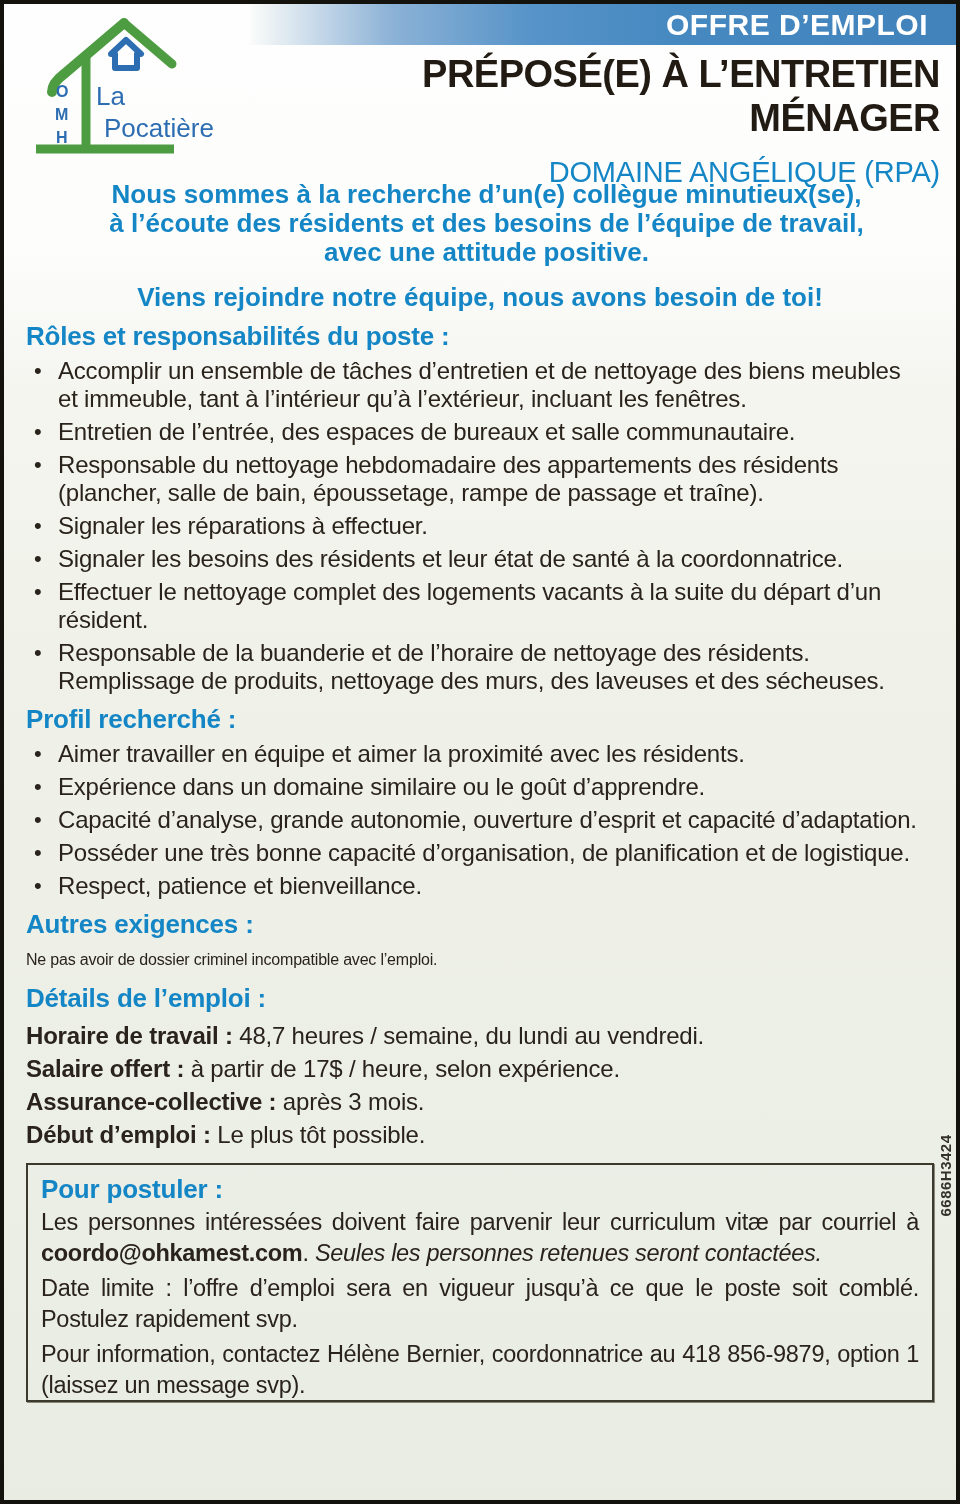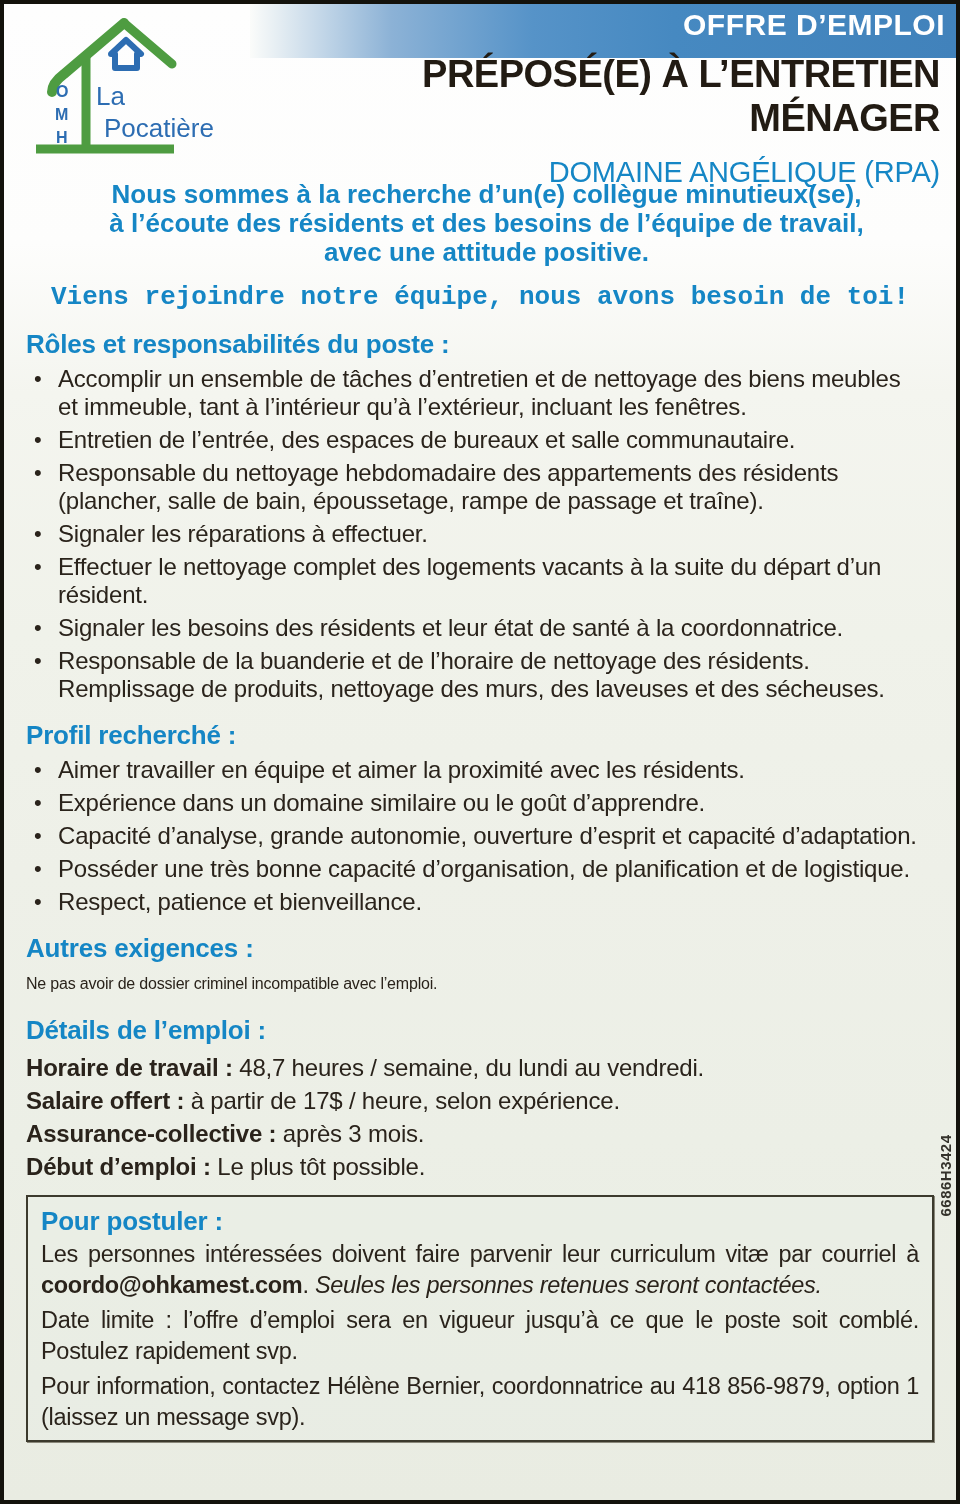--- a/index.html
+++ b/index.html
@@ -14,64 +14,64 @@
     font-family: "Liberation Sans", "DejaVu Sans", sans-serif;
     color: #2a231b;
     background: linear-gradient(180deg,
       #fefefe 0%, #fdfdfc 16%, #f4f5ef 26%, #f0f2ea 42%,
       #eef0e8 58%, #ecefe6 76%, #e9ece2 100%);
   }
 
   
   .header { position: relative; height: 166px; }
   .banner {
-    position: absolute; top: 0; left: 246px; right: 0; height: 54px;
+    position: absolute; top: 0; left: 246px; right: 0; height: 41px;
     background: linear-gradient(90deg, #fbfcfa 0%, #8cb2d6 20%, #5693c8 40%, #4689c1 60%, #4182bb 100%);
     color: #ffffff;
     font-size: 30px; font-weight: bold; letter-spacing: 0.5px;
-    text-align: right; line-height: 41px; padding-right: 11px;
+    text-align: right; line-height: 41px; padding-right: 28px;
   }
   .logo { position: absolute; top: 8px; left: 22px; width: 210px; height: 152px; }
   .logo text { font-family: "Liberation Sans", "DejaVu Sans", sans-serif; }
   .titles { position: absolute; top: 48px; right: 16px; width: 660px; text-align: right; }
   .title {
     font-size: 38px; line-height: 44px; font-weight: bold;
     color: #221b13; letter-spacing: -0.5px;
   }
   .subtitle { font-size: 29px; font-weight: normal; color: #1586c5; margin-top: 16px; letter-spacing: -0.2px; }
 
   
   .intro { margin-top: 10px; text-align: center; color: #1586c5; font-weight: bold; font-size: 26px; margin-left: 13px; }
   .intro div { line-height: 29px; }
-  .tagline { margin-top: 16px; text-align: center; color: #1586c5; font-weight: bold; font-size: 26px; line-height: 29px; font-family: Liberation Mono, monospace; }
+  .tagline { margin-top: 16px; text-align: center; color: #1586c5; font-weight: bold; font-size: 26px; line-height: 29px; }
 
   
   .main { padding: 0 22px; }
   h2.section-heading {
     font-size: 26px; line-height: 28px; font-weight: bold;
-    color: #1586c5; margin: 18px 0 7px; letter-spacing: -0.2px;
+    color: #1586c5; margin: 10px 0 7px; letter-spacing: -0.2px;
   }
   ul.bullets { list-style: none; margin: 0; padding: 0; }
   ul.bullets li {
     position: relative; padding-left: 32px; max-width: 892px;
     font-size: 24px; line-height: 28px; margin-bottom: 5px;
     letter-spacing: -0.2px;
   }
   ul.bullets li::before {
     content: "\2022"; position: absolute; left: 8px; top: 0;
     font-size: 22px; line-height: 28px;
   }
   .plain-text { font-size: 16px; line-height: 29px; letter-spacing: -0.2px; }
   .detail-line { font-size: 24px; line-height: 33px; letter-spacing: -0.2px; }
   .detail-label { font-weight: bold; }
 
   
   .apply-box {
     margin: 12px 0 0; border: 2px solid #3c3a2d;
-    padding: 6px 13px 8px; background: rgba(233,237,228,0.35);
+    padding: 6px 13px 0; background: rgba(233,237,228,0.35);
     box-shadow: 1px 1px 0 #8a887a;
   }
   .apply-box h2.section-heading { margin: 4px 0 4px; }
   .apply-box p {
     margin: 0 0 5px; font-size: 23.5px; line-height: 30.5px;
     text-align: justify; letter-spacing: -0.3px;
   }
   .apply-box p:last-child { margin-bottom: 0; }
   .email { font-weight: bold; }
   .italic { font-style: italic; }
@@ -131,22 +131,22 @@
   <div class="tagline">Viens rejoindre notre équipe, nous avons besoin de toi!</div>
 
   <div class="main">
 
     <h2 class="section-heading">Rôles et responsabilités du poste :</h2>
     <ul class="bullets">
       <li>Accomplir un ensemble de tâches d’entretien et de nettoyage des biens meubles et immeuble, tant à l’intérieur qu’à l’extérieur, incluant les fenêtres.</li>
       <li>Entretien de l’entrée, des espaces de bureaux et salle communautaire.</li>
       <li>Responsable du nettoyage hebdomadaire des appartements des résidents (plancher, salle de bain, époussetage, rampe de passage et traîne).</li>
       <li>Signaler les réparations à effectuer.</li>
+      <li>Signaler les besoins des résidents et leur état de santé à la coordonnatrice.</li>
       <li>Effectuer le nettoyage complet des logements vacants à la suite du départ d’un résident.</li>
-      <li>Signaler les besoins des résidents et leur état de santé à la coordonnatrice.</li>
       <li>Responsable de la buanderie et de l’horaire de nettoyage des résidents. Remplissage de produits, nettoyage des murs, des laveuses et des sécheuses.</li>
     </ul>
 
     <h2 class="section-heading">Profil recherché :</h2>
     <ul class="bullets">
       <li>Aimer travailler en équipe et aimer la proximité avec les résidents.</li>
       <li>Expérience dans un domaine similaire ou le goût d’apprendre.</li>
       <li>Capacité d’analyse, grande autonomie, ouverture d’esprit et capacité d’adaptation.</li>
       <li>Posséder une très bonne capacité d’organisation, de planification et de logistique.</li>
       <li>Respect, patience et bienveillance.</li>

